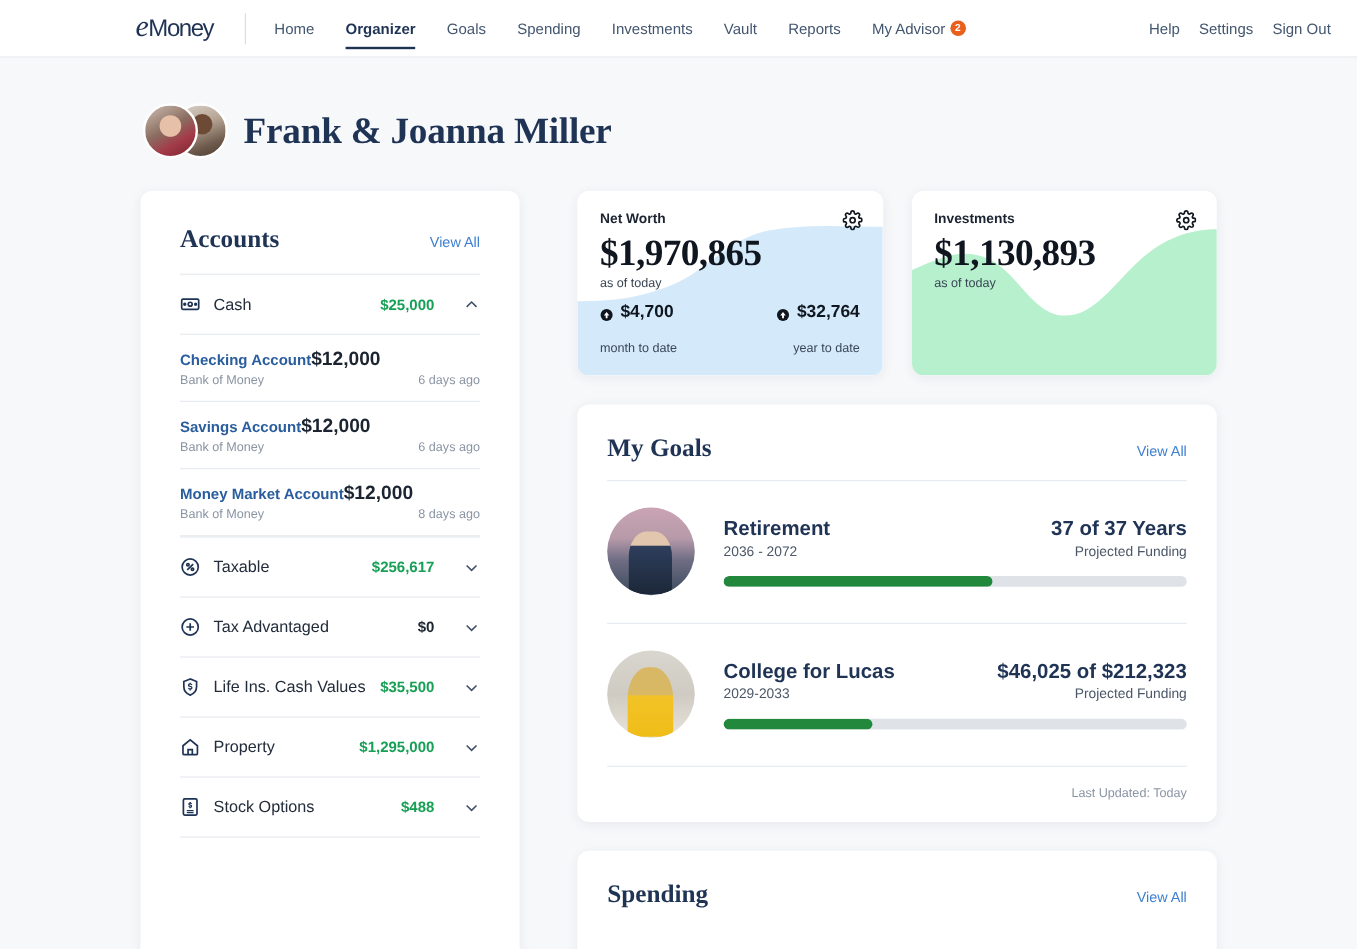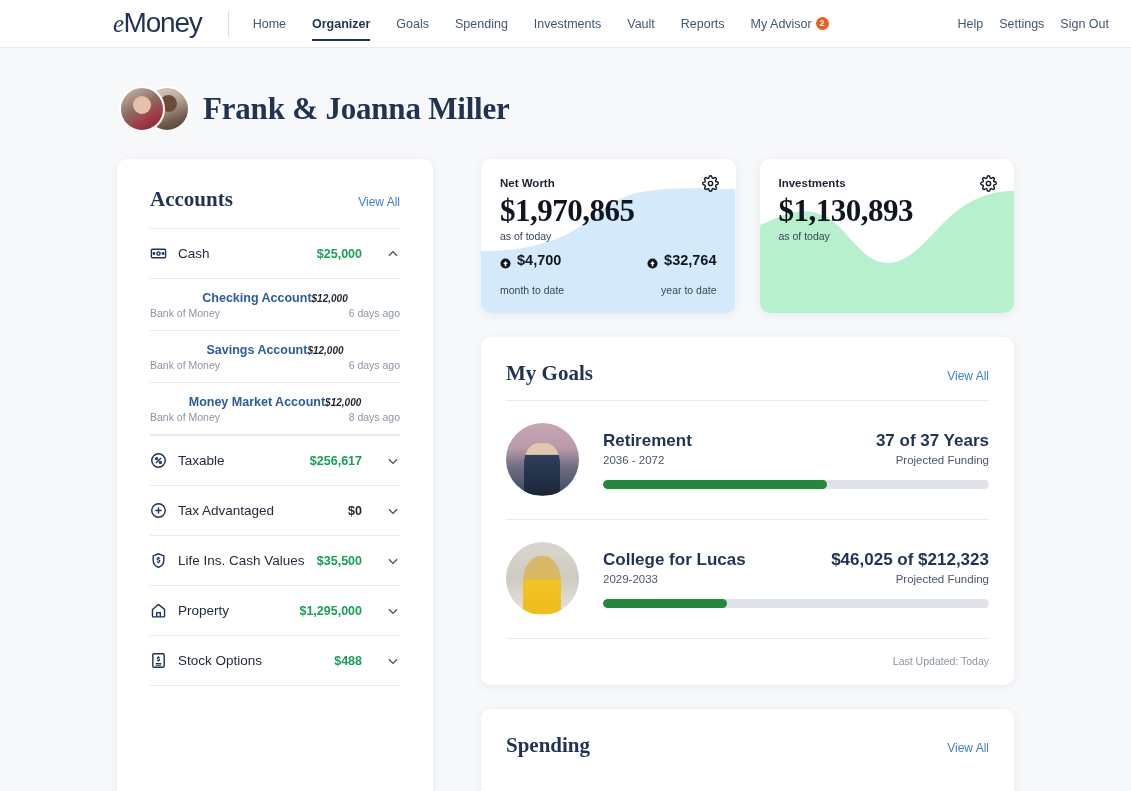--- a/index.html
+++ b/index.html
@@ -24,21 +24,21 @@
   .logo {
     font-family: "Liberation Serif", serif;
     font-size: 25px;
     letter-spacing: -0.5px;
     color: #1f3355;
     font-weight: 400;
     line-height: 1;
     padding-bottom: 2px;
   }
   .logo .e { font-style: italic; font-family: "Liberation Serif", serif; }
-  .logo .m { font-family: "Liberation Sans", sans-serif; font-weight: 400; letter-spacing: -1.2px; font-size: 28px;}
+  .logo .m { font-family: "Liberation Sans", sans-serif; font-weight: 400; letter-spacing: -1.2px; font-size: 20px;}
   .nav-divider {
     width: 1px; height: 26px; background: #d9dde4; margin: 0 24px 0 26px;
   }
   .nav-links { display: flex; align-items: center; gap: 26px; height: 48px; }
   .nav-link {
     font-size: 12.5px; color: #43566f; height: 48px;
     display: flex; align-items: center; position: relative; cursor: pointer;
     white-space: nowrap;
   }
   .nav-link.active { color: #1f3355; font-weight: bold; }
@@ -98,24 +98,24 @@
   .acc-row .ico { width: 17px; height: 17px; flex: none; color: #1f3355; }
   .acc-row .ico svg { display: block; width: 17px; height: 17px; }
   .acc-name { font-size: 13.5px; color: #222c3a; flex: 1; }
   .acc-amt { font-size: 12.5px; font-weight: bold; }
   .pos { color: #17a055; }
   .neg { color: #e2362c; }
   .zero { color: #1b2430; }
   .chev { width: 14px; height: 14px; margin-left: 13px; color: #3d4f66; flex:none;}
   .chev svg { display: block; }
   .sub-row { padding: 12px 0 11px; }
-  .sub-line1 { display: flex; justify-content: center; align-items: baseline; }
+  .sub-line1 { display: flex; justify-content: flex-start; align-items: baseline; }
   .sub-line2 { display: flex; justify-content: space-between; align-items: baseline; margin-top: 2px; }
   .sub-name { font-size: 12.5px; font-weight: bold; color: #2a5d9e; cursor: pointer;}
-  .sub-amt { font-size: 10px; font-weight: bold; color: #1b2430; font-style: italic; }
+  .sub-amt { font-size: 16px; font-weight: bold; color: #1b2430; }
   .sub-bank { font-size: 10.5px; color: #8a94a3; }
   .sub-date { font-size: 10.5px; color: #8a94a3; }
 
   
   .right { width: 533px; display: flex; flex-direction: column; gap: 24px; }
   .top-cards { display: flex; gap: 24px; }
 
   .kpi { position: relative; border-radius: 10px; overflow: hidden; height: 154px; flex: 1; background:#fff;
          box-shadow: 0 2px 10px rgba(30,45,70,0.07); }
   .kpi svg.wave { position: absolute; inset: 0; width: 100%; height: 100%; }

